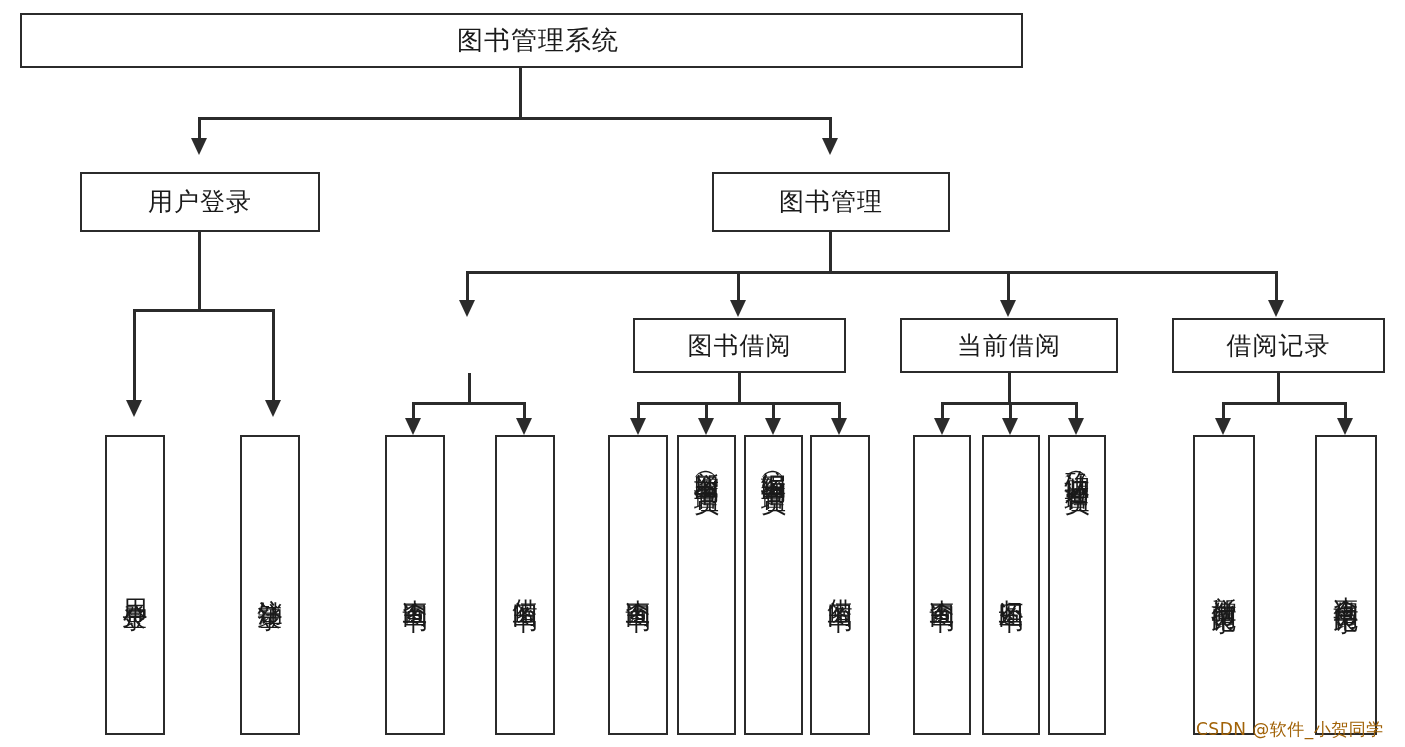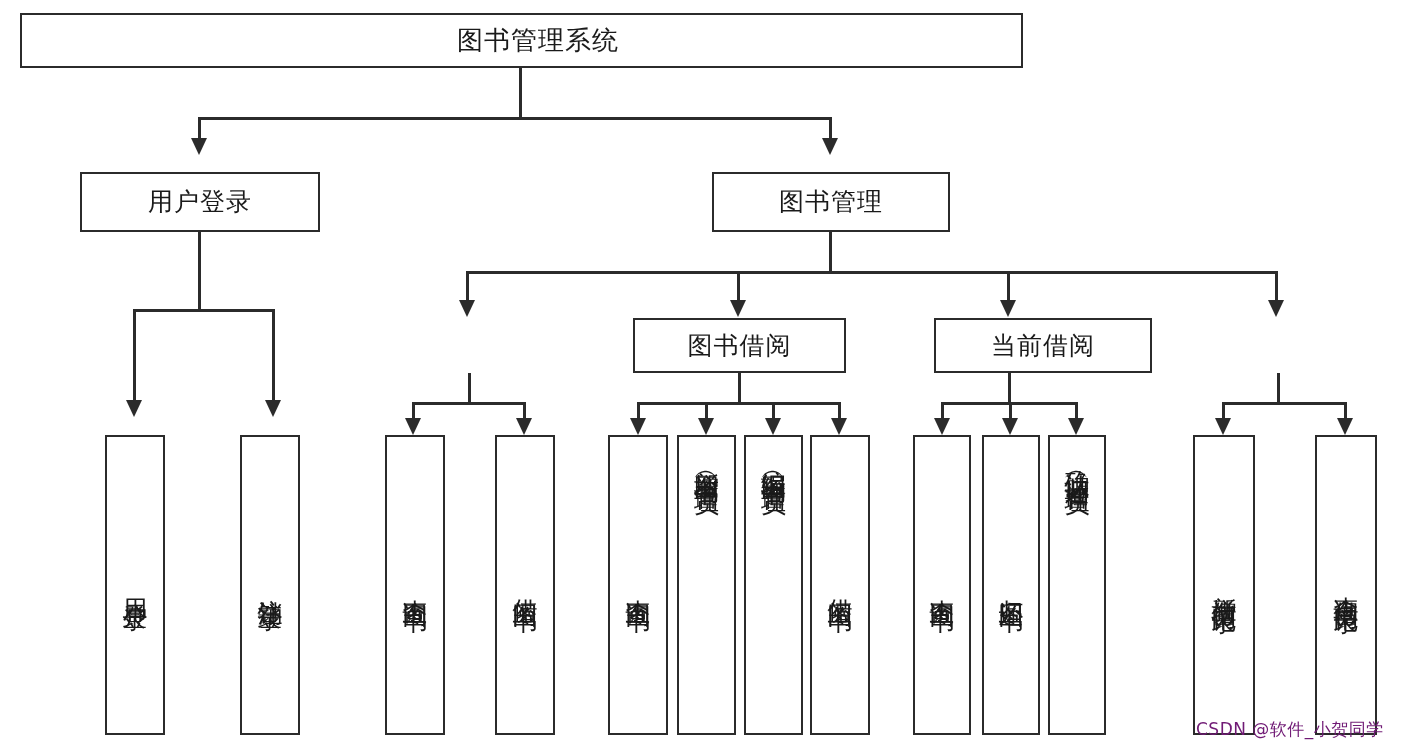--- a/index.html
+++ b/index.html
@@ -68,21 +68,21 @@
   .arrow {
     position: absolute;
     width: 0;
     height: 0;
     border-left: 8px solid transparent;
     border-right: 8px solid transparent;
     border-top: 17px solid #2b2b2b;
   }
   .watermark {
     position: absolute;
-    color: #701a75;
+    color: #a16207;
     font-size: 17px;
     white-space: nowrap;
     letter-spacing: 0.5px;
   }
 </style>
 </head>
 <body>
 
 <div id="canvas">
 
@@ -118,22 +118,25 @@
   <div class="conn vline" style="left:737px; top:271px; width:3px; height:30px;"></div>
   <div class="arrow" style="left:730px; top:300px;"></div>
   <div class="conn vline" style="left:1007px; top:271px; width:3px; height:30px;"></div>
   <div class="arrow" style="left:1000px; top:300px;"></div>
   <div class="conn vline" style="left:1275px; top:271px; width:3px; height:30px;"></div>
   <div class="arrow" style="left:1268px; top:300px;"></div>
 
   <div class="node h" style="left:633px; top:318px; width:213px; height:55px;">
     <span class="node-label">图书借阅</span>
   </div>
-  <div class="node h" style="left:900px; top:318px; width:218px; height:55px;margin-left:34px;">
+  <div class="node h" style="left:900px; top:318px; width:218px; height:55px;">
     <span class="node-label">当前借阅</span>
+  </div>
+  <div class="node h" style="left:1172px; top:318px; width:213px; height:55px;">
+    <span class="node-label">借阅记录</span>
   </div>
 
   <div class="conn vline" style="left:468px; top:373px; width:3px; height:32px;"></div>
   <div class="conn hline" style="left:412px; top:402px; width:114px; height:3px;"></div>
   <div class="conn vline" style="left:412px; top:402px; width:3px; height:17px;"></div>
   <div class="arrow" style="left:405px; top:418px;"></div>
   <div class="conn vline" style="left:523px; top:402px; width:3px; height:17px;"></div>
   <div class="arrow" style="left:516px; top:418px;"></div>
 
   <div class="conn vline" style="left:738px; top:373px; width:3px; height:32px;"></div>

